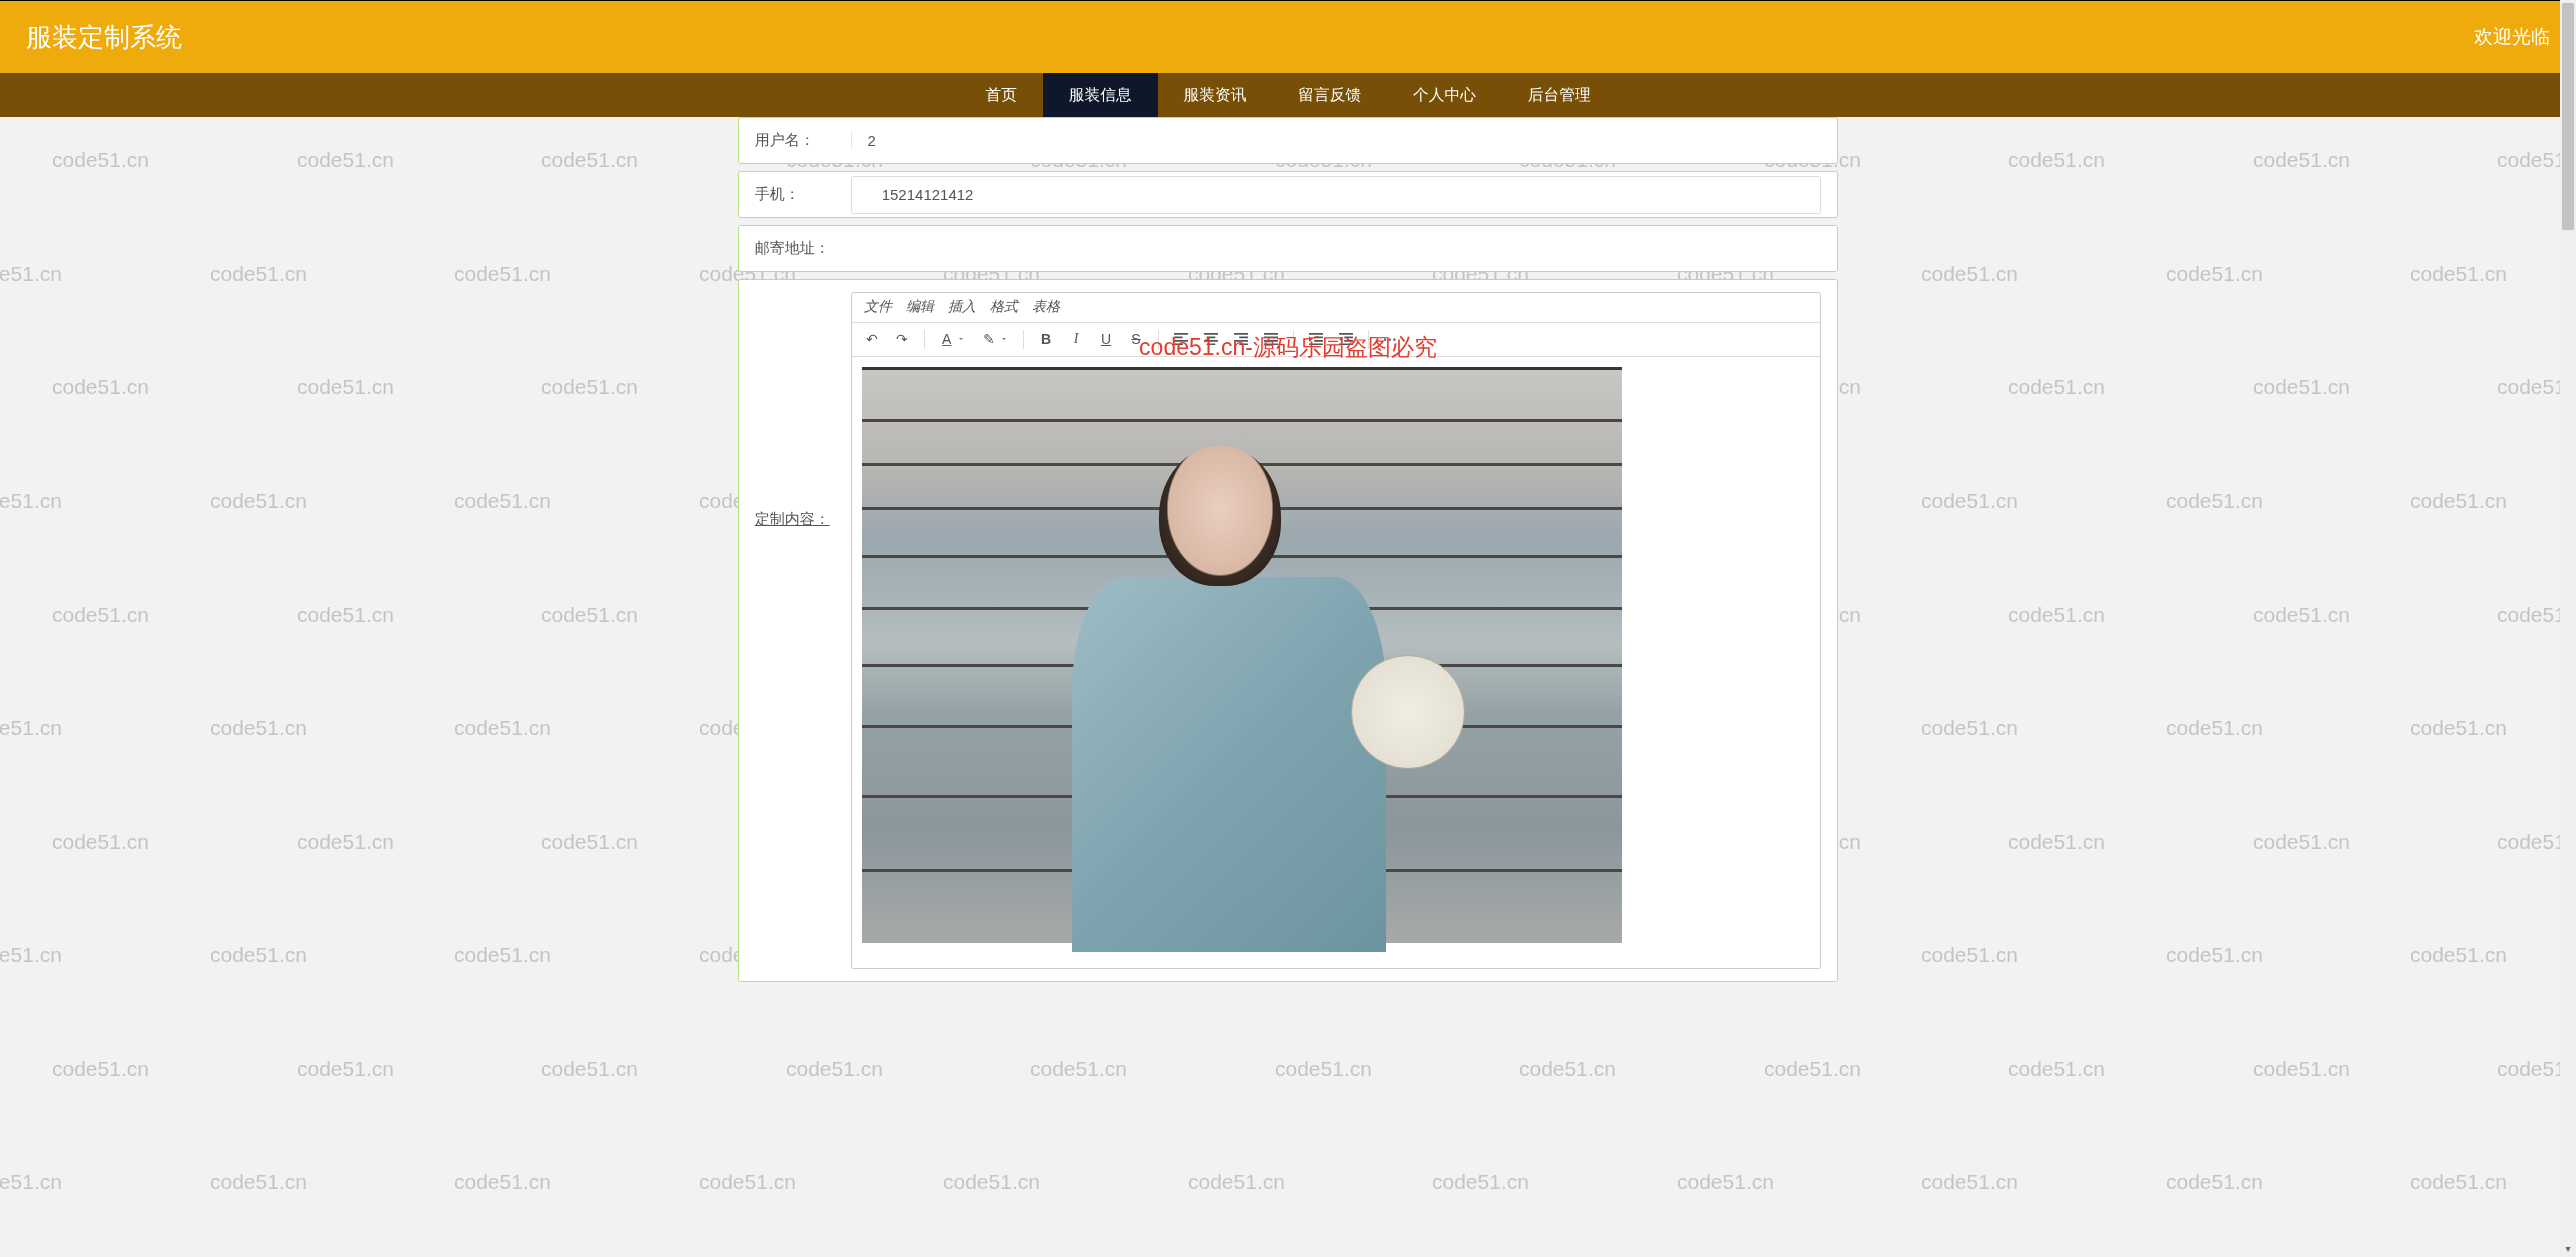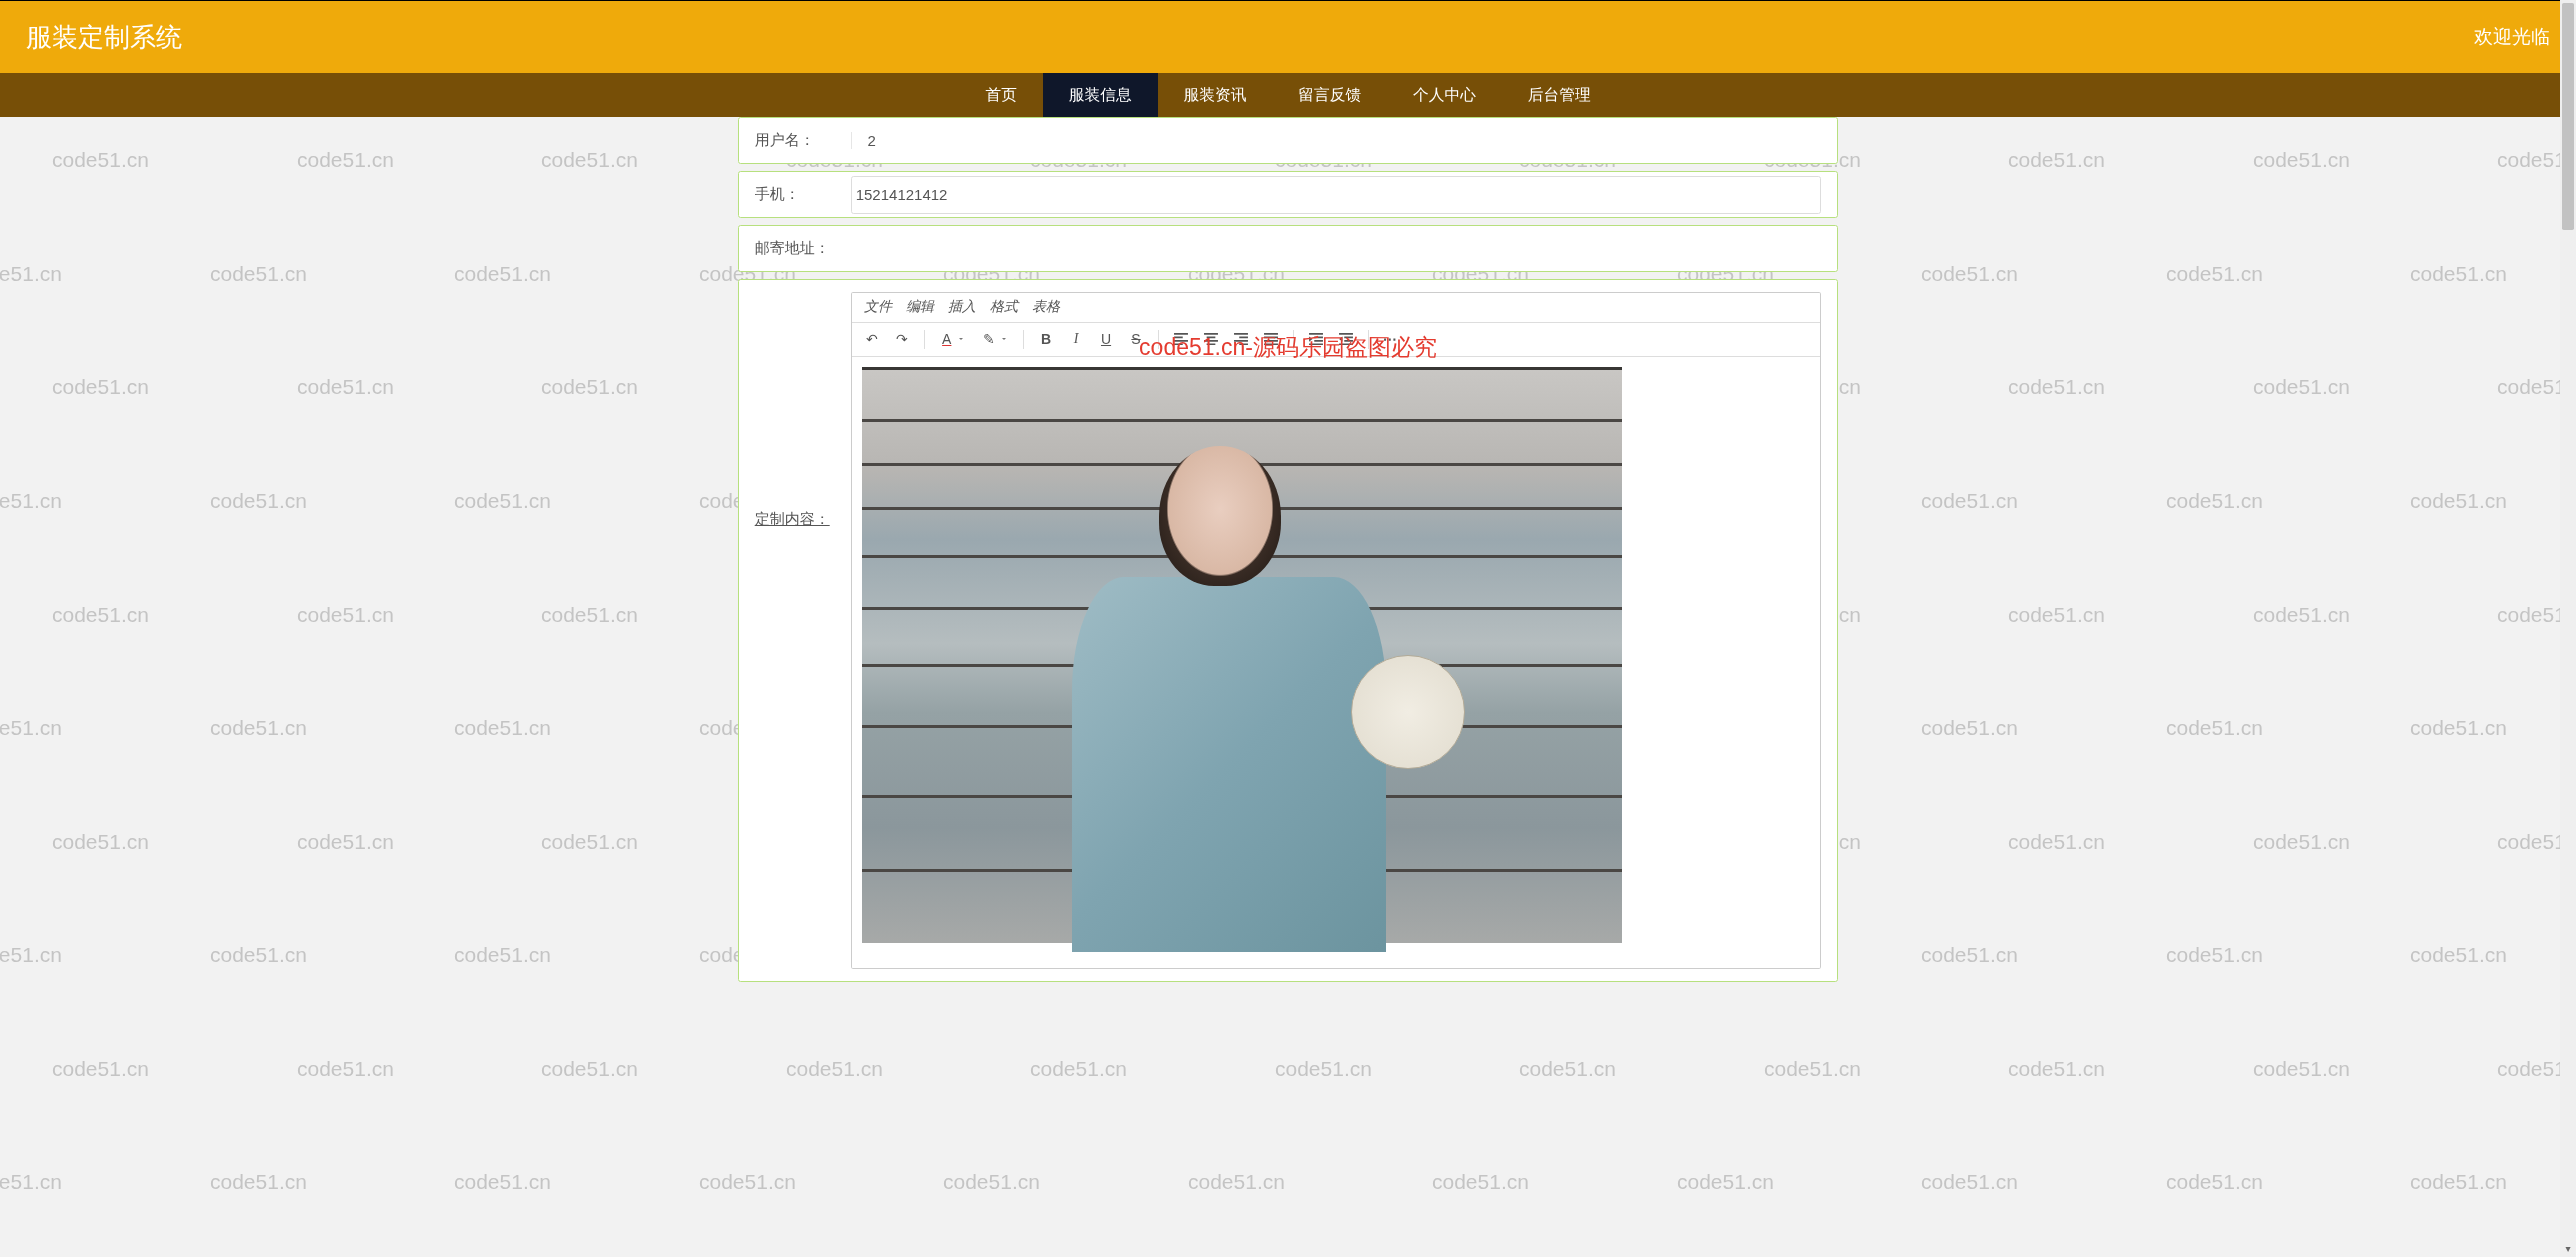--- a/index.html
+++ b/index.html
@@ -94,21 +94,21 @@
     padding-left: 15.7px;
     height: 100%;
     display: flex; align-items: center;
   }
   .form-input {
     flex: 1;
     border: 0.9px solid #ddd;
     border-radius: 2.6px;
     height: 38px;
     margin: 0;
-    padding: 0 4px;
+    padding: 0 30px;
     font-size: 15px;
     color: #555;
   }
   .editor-row {
     display: flex;
     align-items: flex-start;
     border: 1.3px solid #b7e07e;
     border-radius: 2.6px;
     background: #fff;
     margin: 7px 0;

